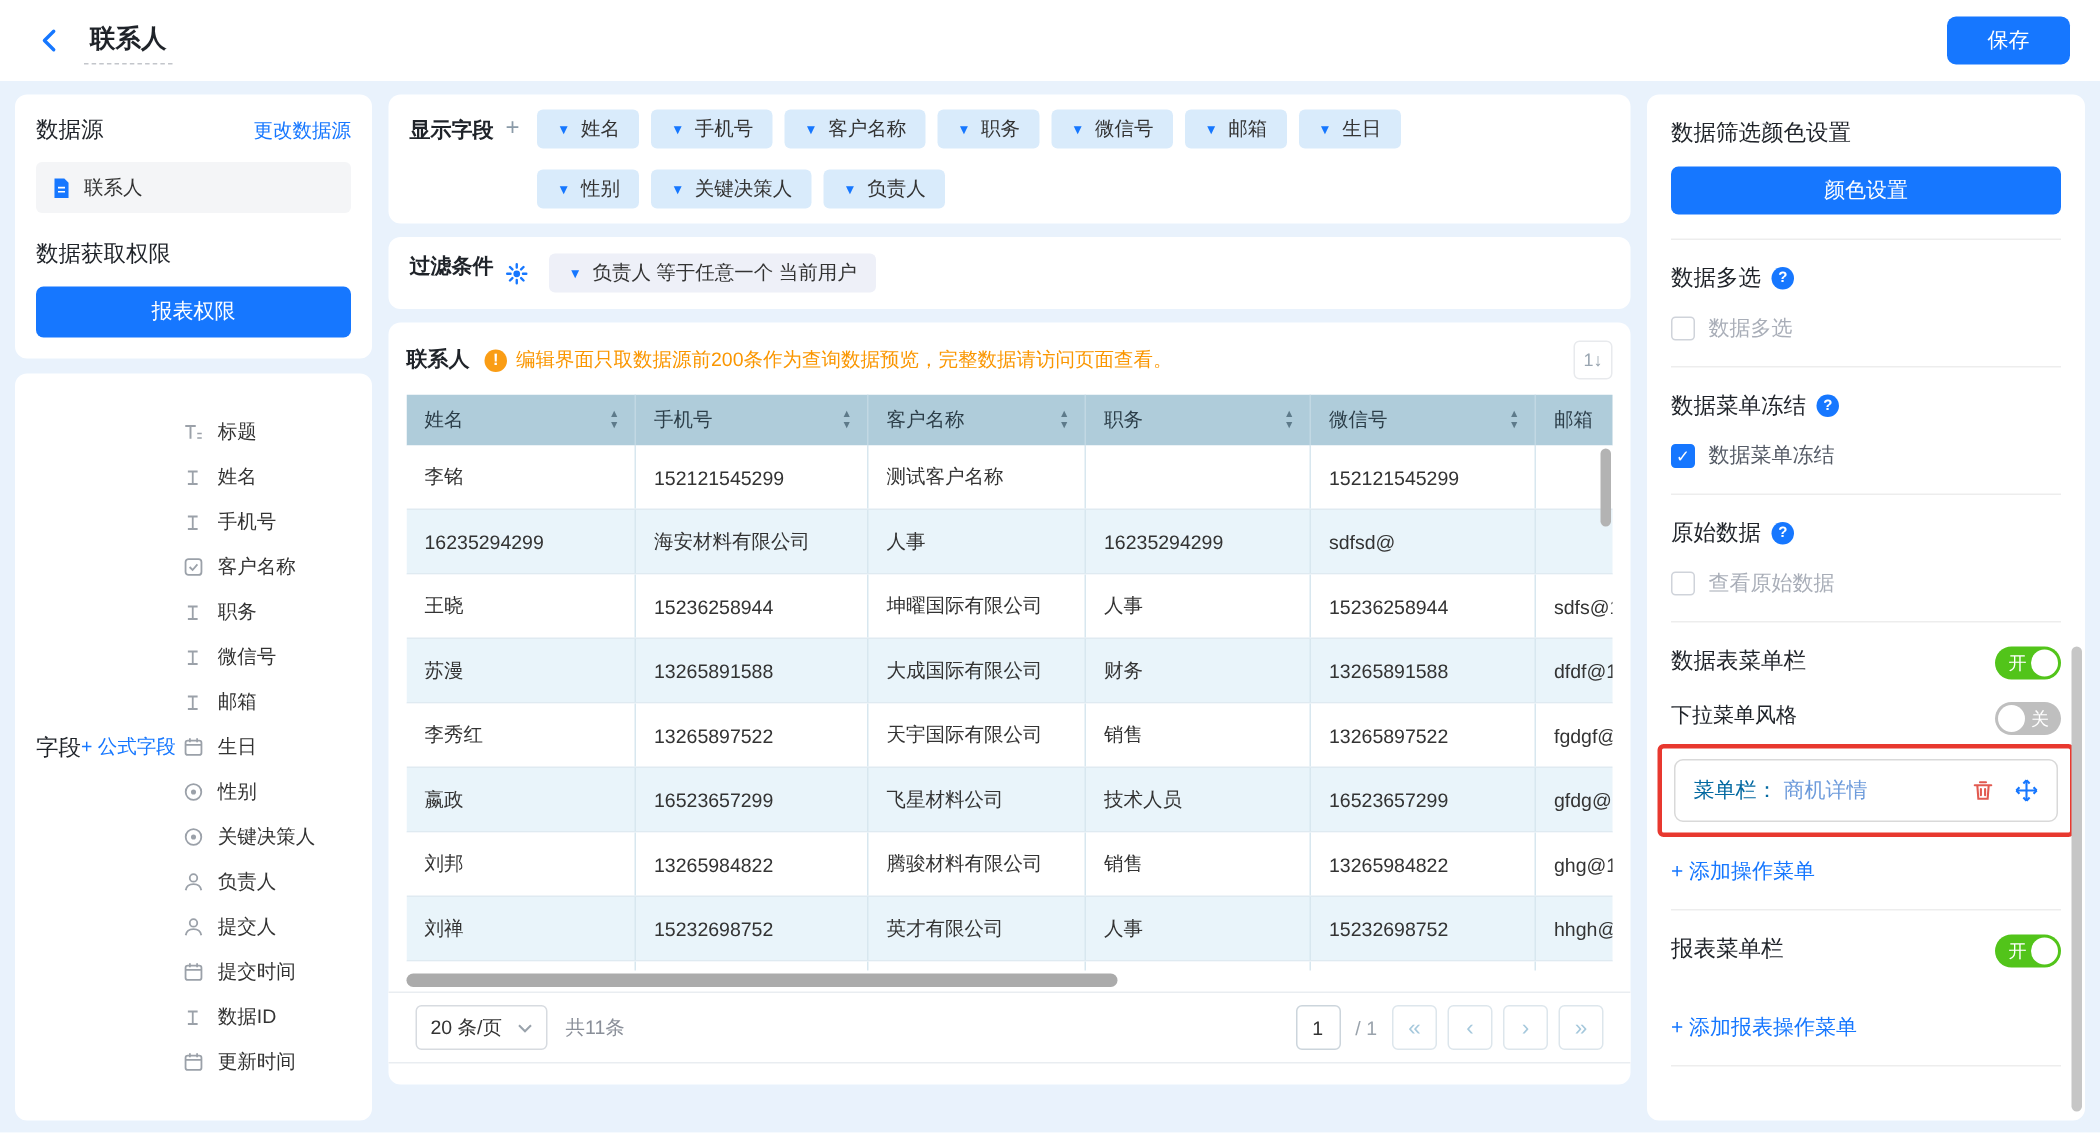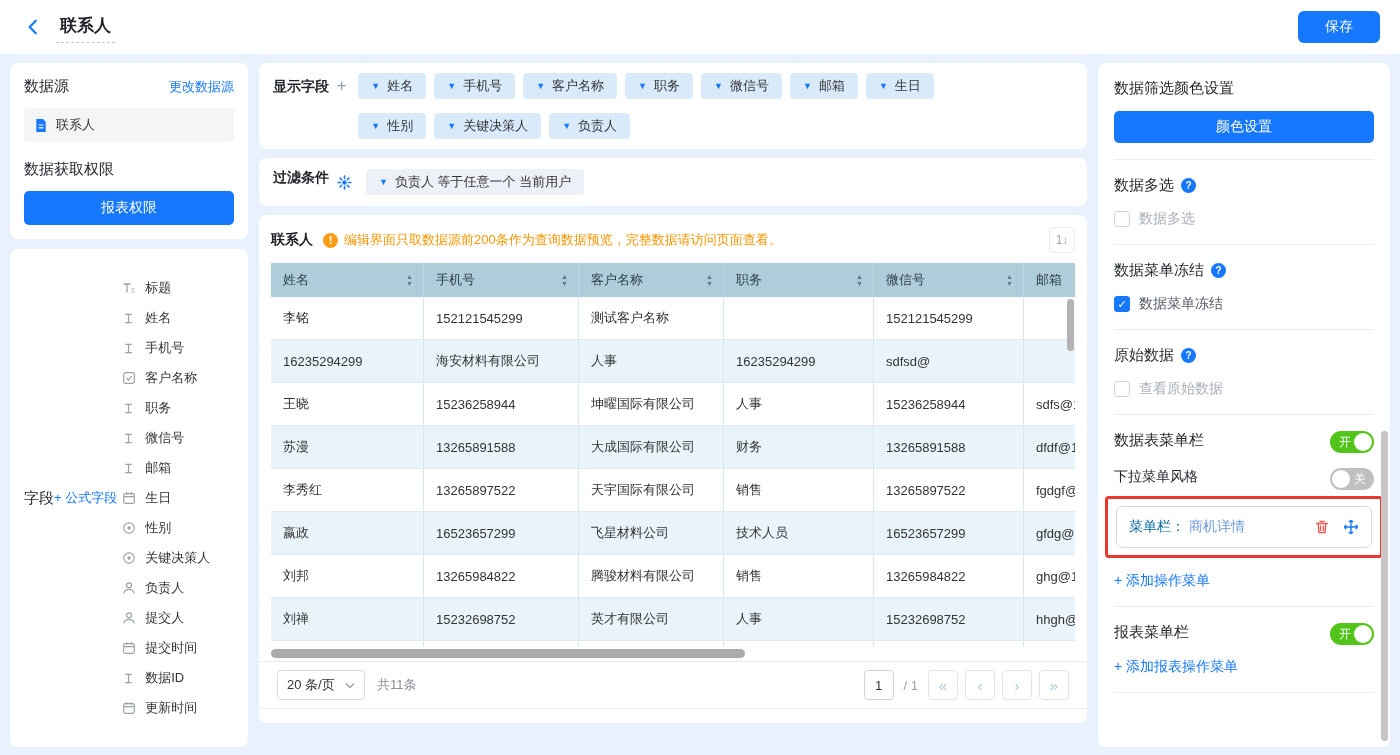--- a/index.html
+++ b/index.html
@@ -582,20 +582,20 @@
         </div>
       </div>
       <a class="add-link">+ 添加操作菜单</a>
 
       <div class="divider"></div>
 
       <div class="tgl-row">
         <span class="sec-title">报表菜单栏</span>
         <span class="toggle on">开</span>
       </div>
-      <a class="add-link" style="margin-top:13px">+ 添加报表操作菜单</a>
+      <a class="add-link" style="margin-top:31px">+ 添加报表操作菜单</a>
 
       <div class="divider"></div>
 
       <div class="right-scroll"></div>
     </div>
   </div>
 </div>
 
 </body></html>

